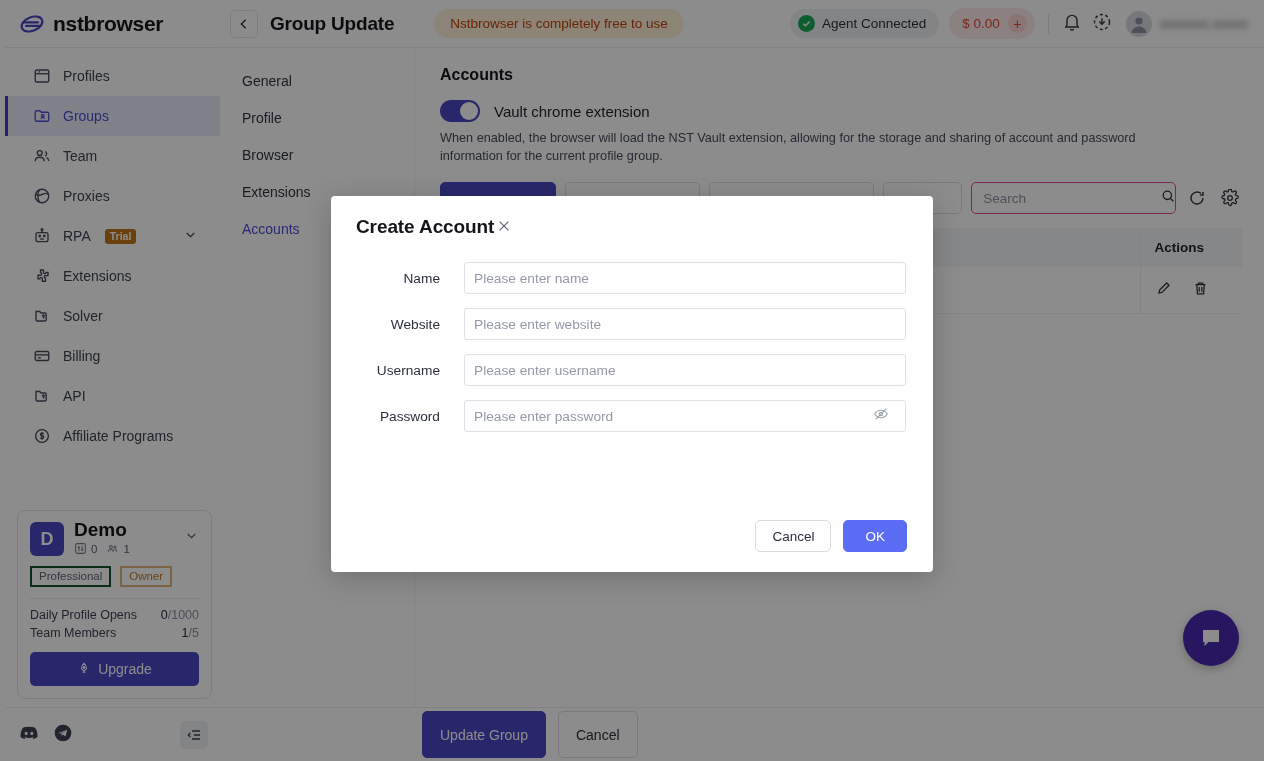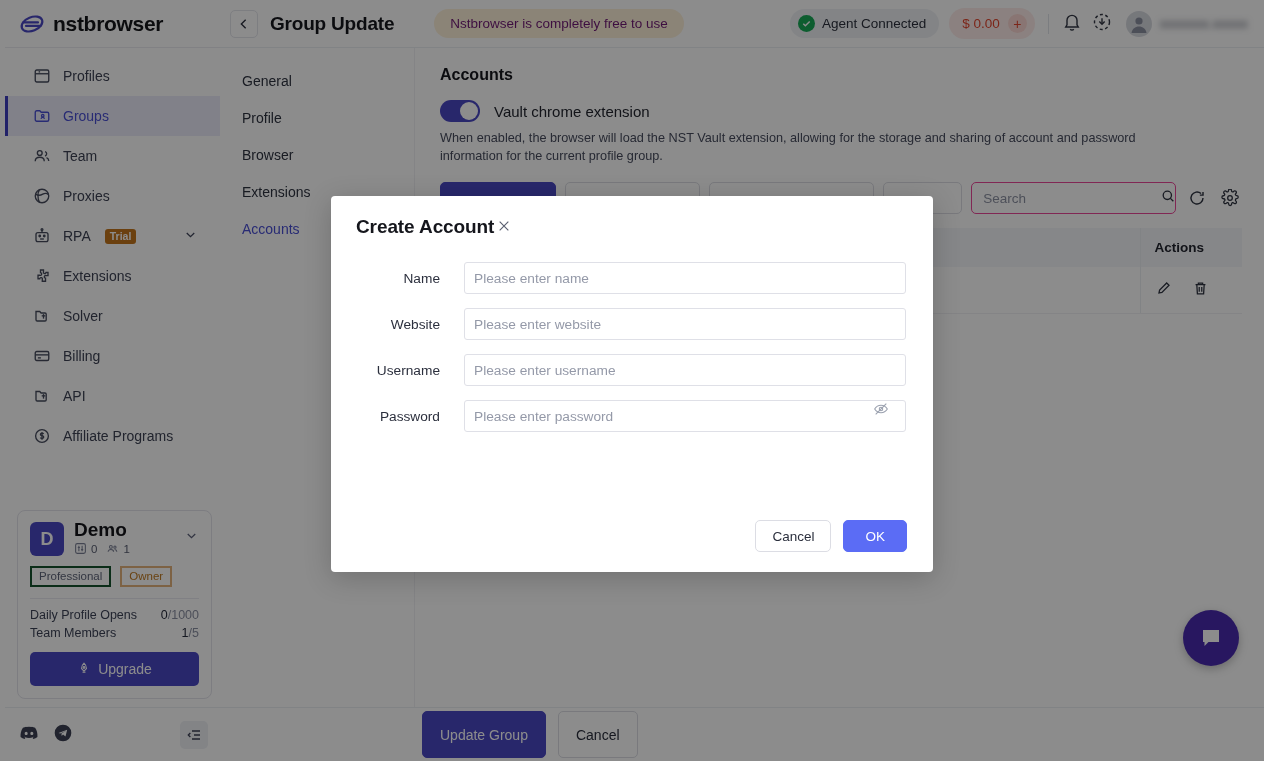--- a/index.html
+++ b/index.html
@@ -113,21 +113,21 @@
     background: #ffffff; border-bottom: 1px solid #eceef3;
     display: flex; align-items: center; padding: 0 16px 0 10px;
   }
   .back-btn {
     width: 28px; height: 28px; border-radius: 5px; border: 1px solid #e4e5ec;
     display: flex; align-items: center; justify-content: center;
     color: #2b2f3d; cursor: pointer; background: #fff;
   }
   .page-title { font-size: 19px; font-weight: 700; color: #15161c; margin-left: 12px; letter-spacing: -0.2px; }
   .promo {
-    margin-left: 40px; background: #fdf0d9; color: #701a75;
+    margin-left: 40px; background: #fdf0d9; color: #c2410c;
     font-size: 13.5px; border-radius: 16px; padding: 7px 16px;
   }
   .topbar-right { margin-left: auto; display: flex; align-items: center; gap: 10px; }
   .agent-pill {
     display: flex; align-items: center; gap: 7px;
     background: #eef1f5; border-radius: 16px; padding: 6px 13px 6px 8px;
     font-size: 13.5px; color: #2c303c;
   }
   .agent-dot { width: 17px; height: 17px; border-radius: 50%; background: #18a957;
     display: flex; align-items: center; justify-content: center; color: #fff; }
@@ -261,21 +261,21 @@
   .modal-title { font-size: 19px; font-weight: 600; color: #15161c; letter-spacing: -0.1px; }
   .modal-close { color: #5a5f70; cursor: pointer; padding: 2px; display: block; }
   .modal-body { padding: 22px 27px 0 25px; }
   .form-row { display: flex; align-items: center; margin-bottom: 14px; }
   .form-label {
     width: 84px; flex: 0 0 84px; text-align: right; margin-right: 24px;
     font-size: 13.7px; color: #2b2f3d;
   }
   .form-field {
     flex: 1; height: 32px; border: 1px solid #dfe0e7; border-radius: 3px;
-    display: flex; padding: 0 16px 0 9px;
+    display: flex; align-items: center; padding: 0 16px 0 9px;
   }
   .form-field input {
     flex: 1; border: none; outline: none; background: transparent;
     font-size: 13.7px; font-family: inherit; color: #2b2f3d;
   }
   .form-field input::placeholder { color: #9499a8; }
   .eye-toggle { color: #9aa0ae; cursor: pointer; display: block; }
   .modal-foot {
     position: absolute; right: 26px; bottom: 20px;
     display: flex; gap: 12px;

